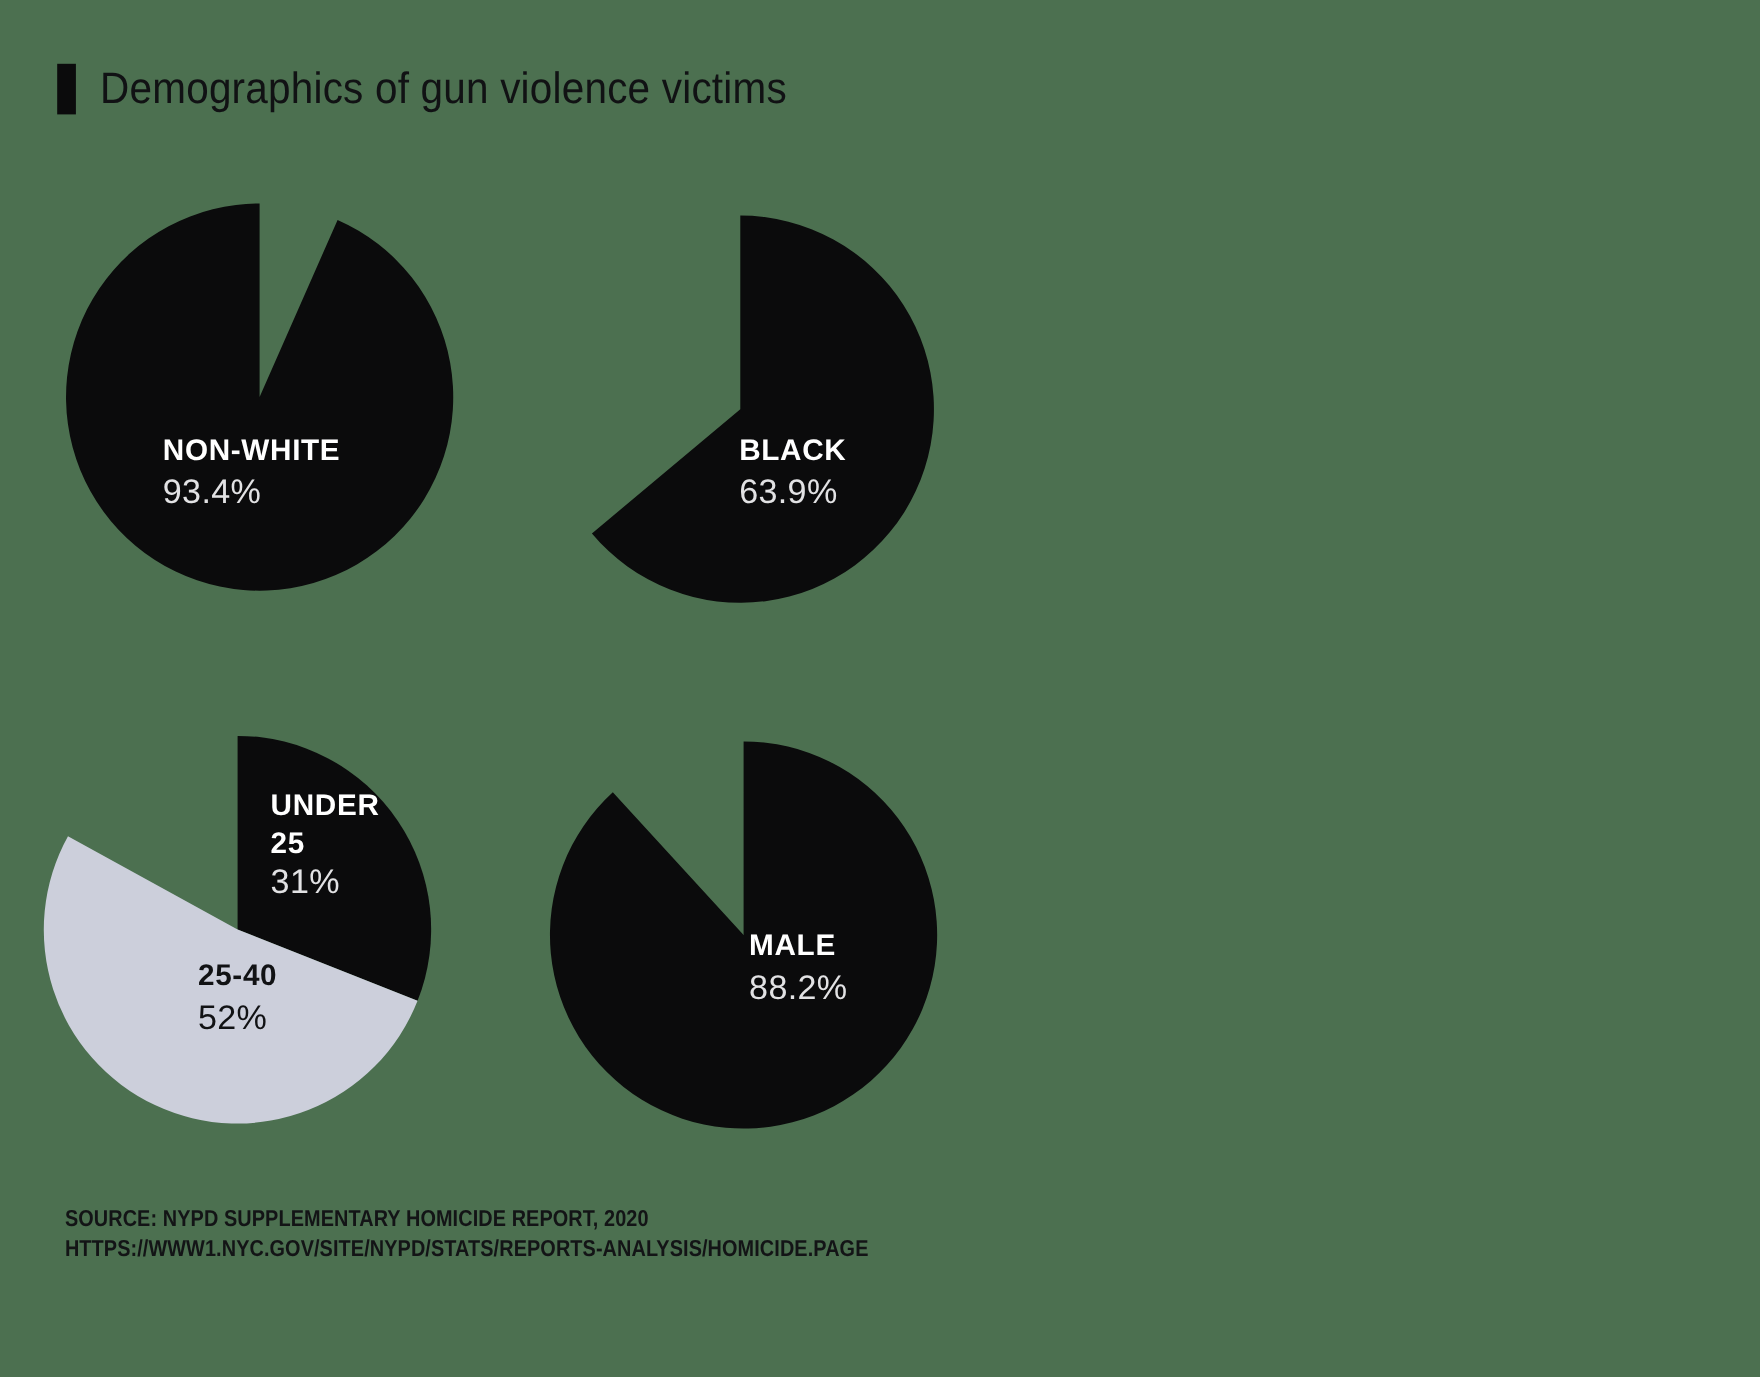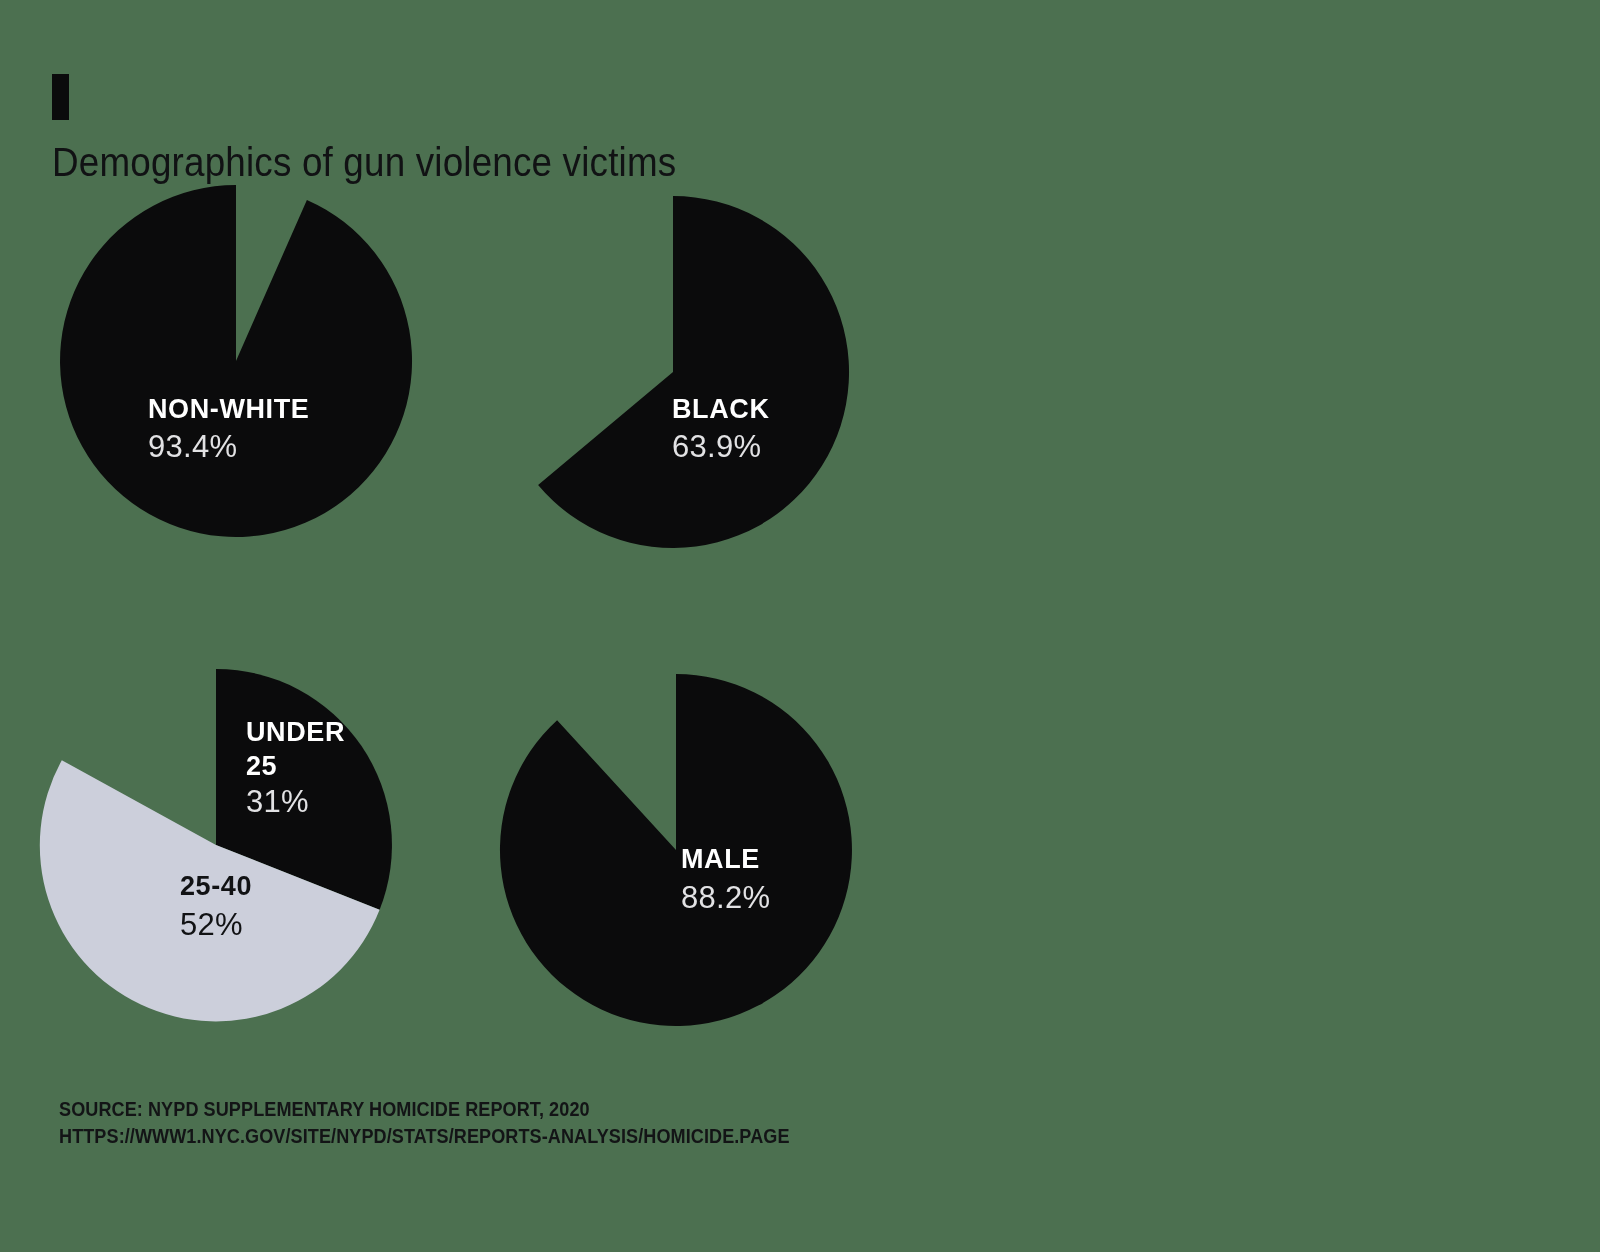--- a/index.html
+++ b/index.html
@@ -12,25 +12,24 @@
     background: #4C7050;
     font-family: "Liberation Sans", sans-serif;
     overflow: hidden;
     position: relative;
   }
 
   
   #title-row {
     position: absolute;
     left: 52px;
-    top: 74px;
+    top: 58px;
     display: flex;
-    align-items: flex-start;
+    align-items: center;
     gap: 22px;
-    flex-direction: column;
   }
   #title-bullet {
     width: 17px;
     height: 46px;
     background: #0B0B0C;
     flex: 0 0 auto;
   }
   #title-text {
     font-size: 40px;
     font-weight: 400;

